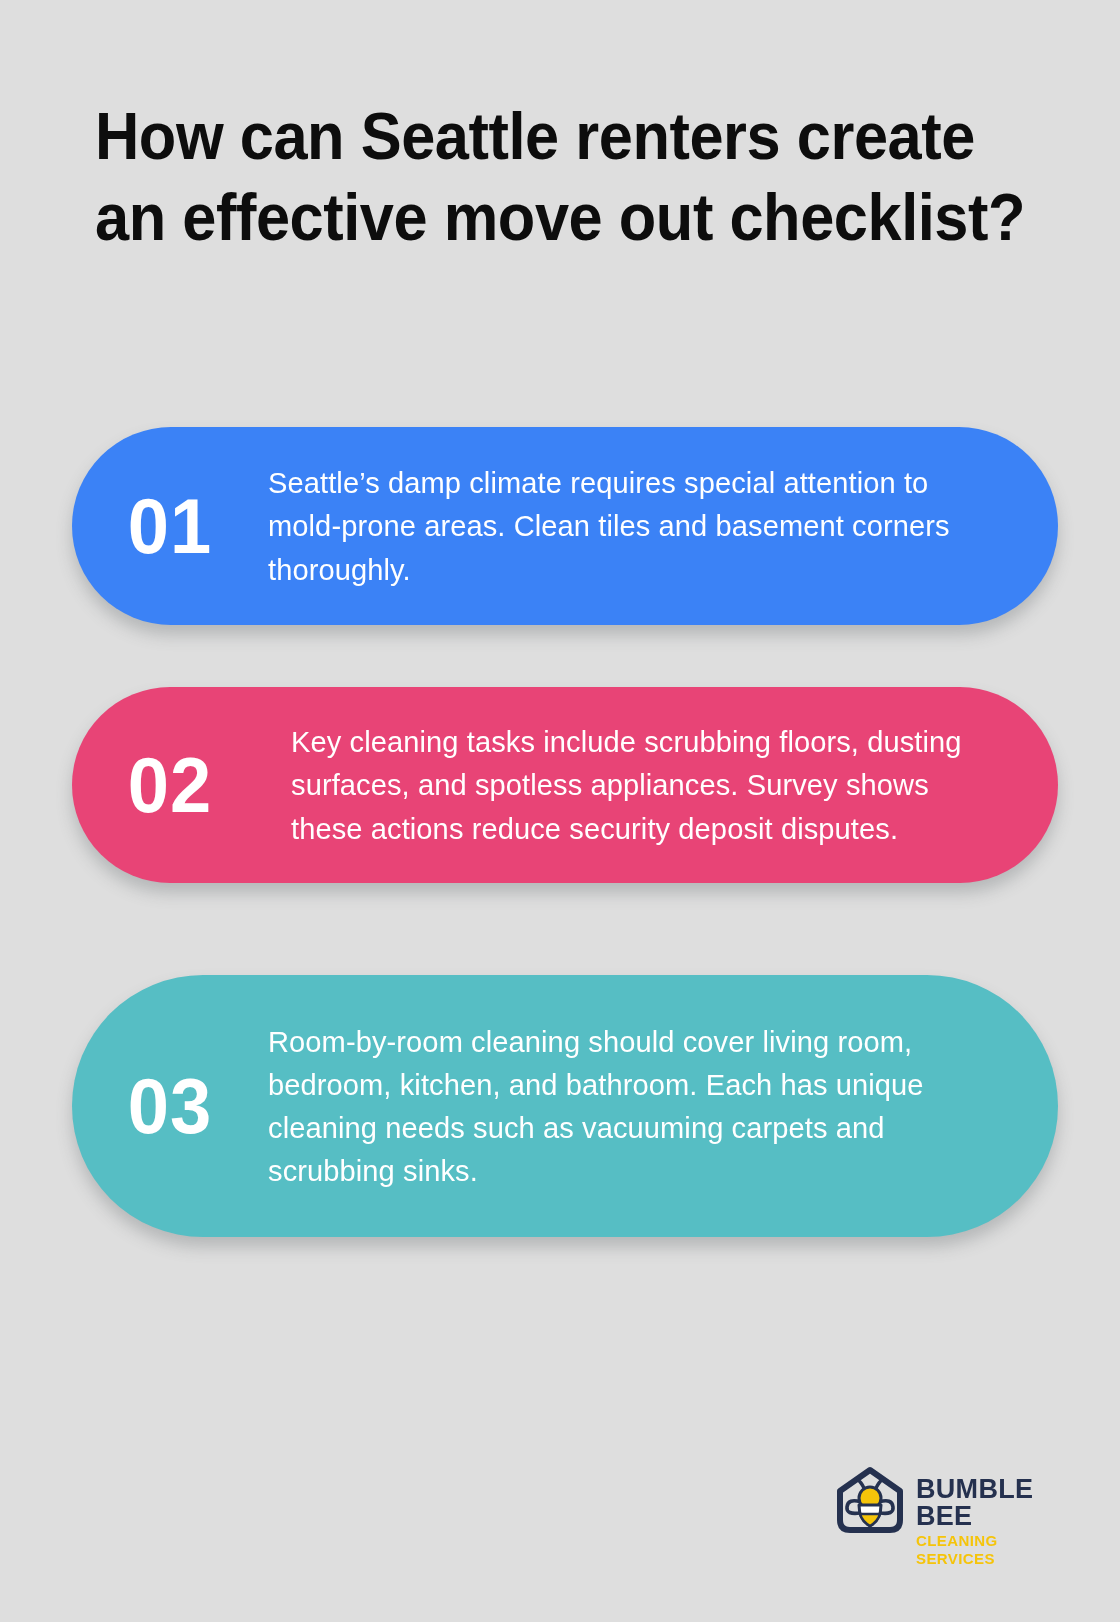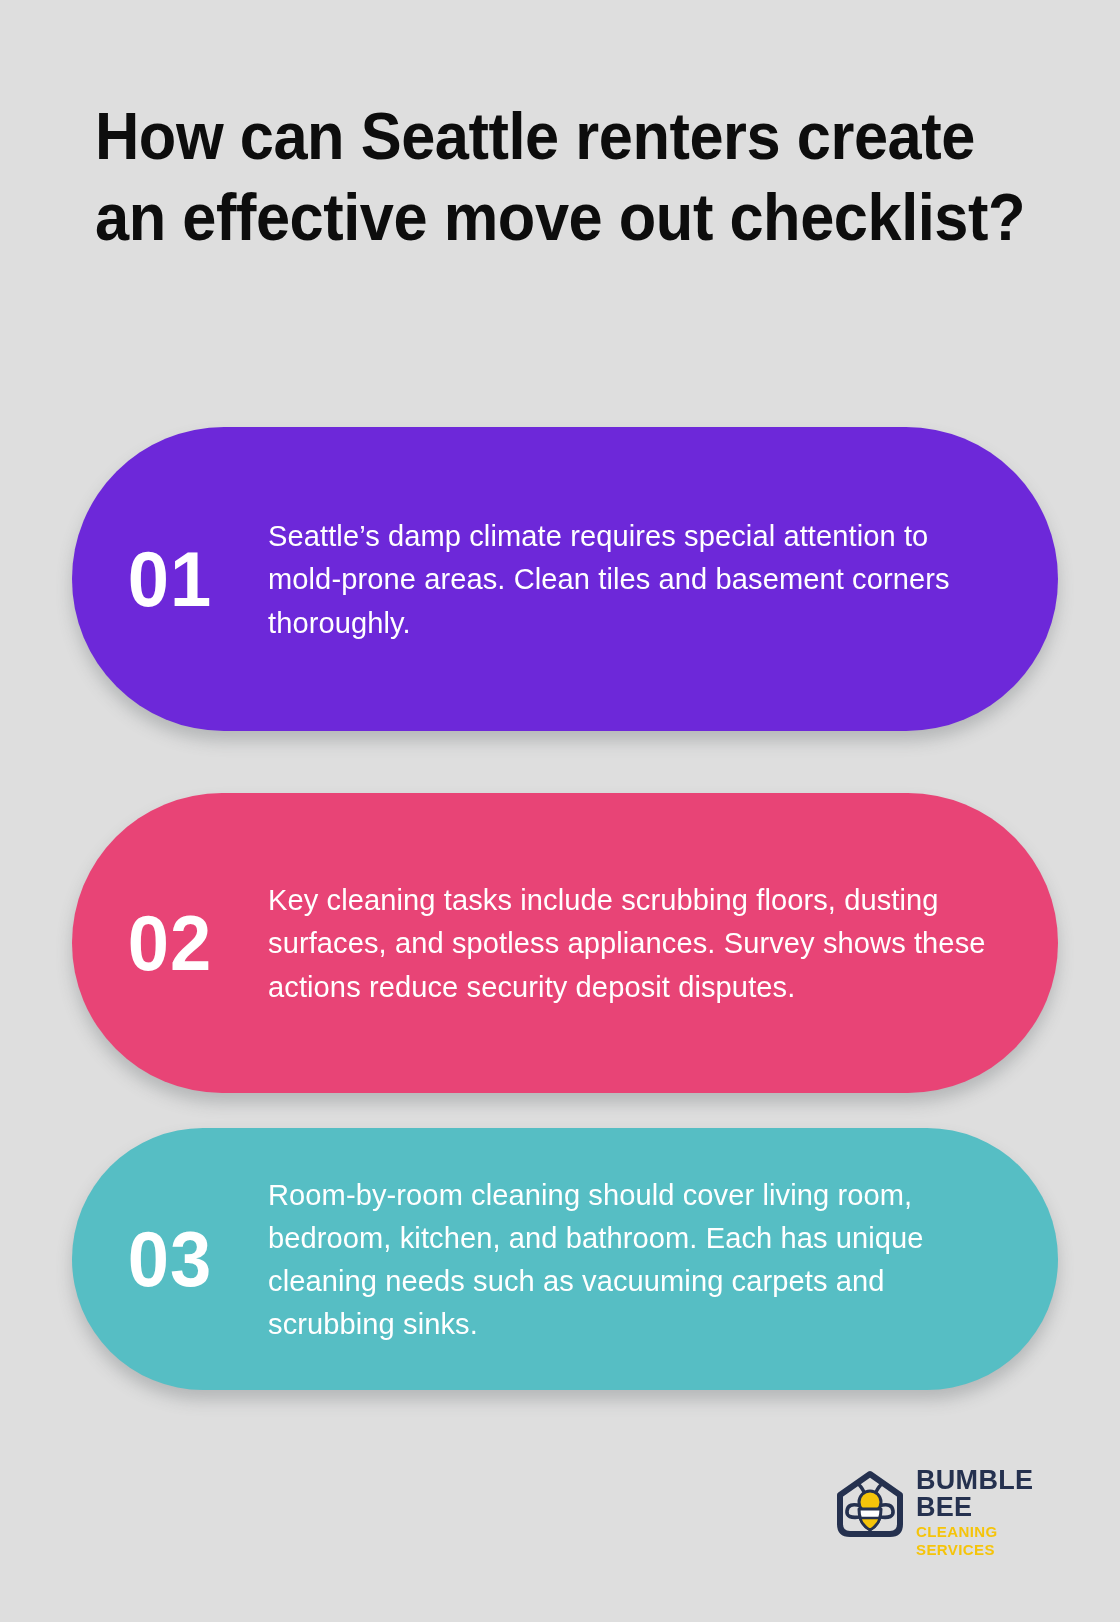--- a/index.html
+++ b/index.html
@@ -51,22 +51,22 @@
     position: relative;
     display: flex;
     align-items: center;
     border-radius: 200px;
     box-shadow: 0 10px 16px rgba(90, 95, 100, 0.30);
     color: #ffffff;
     padding: 0 46px 0 0;
     overflow: hidden;
   }
 
-  .card-1 { height: 304px; margin-bottom: 62px; background: #6d28d9; }
-  .card-2 { height: 300px; margin-bottom: 35px; background: #e84476; }
+  .card-1 { height: 198px; margin-bottom: 62px; background: #3b82f6; }
+  .card-2 { height: 196px; margin-bottom: 92px; background: #e84476; gap: 23px; }
   .card-3 { height: 262px; background: #56bec4; }
 
   .card-num {
     flex: 0 0 auto;
     width: 196px;
     text-align: center;
     font-family: "Liberation Sans Narrow", "Liberation Sans", sans-serif;
     font-weight: bold;
     font-size: 78px;
     line-height: 1;
@@ -88,21 +88,20 @@
   }
 
   
   .logo {
     position: absolute;
     left: 828px;
     top: 1458px;
     width: 230px;
     height: 92px;
     display: flex;
-    align-items: center;
   }
 
   .logo-mark {
     flex: 0 0 auto;
     width: 84px;
     height: 84px;
     position: relative;
   }
 
   .logo-text {

